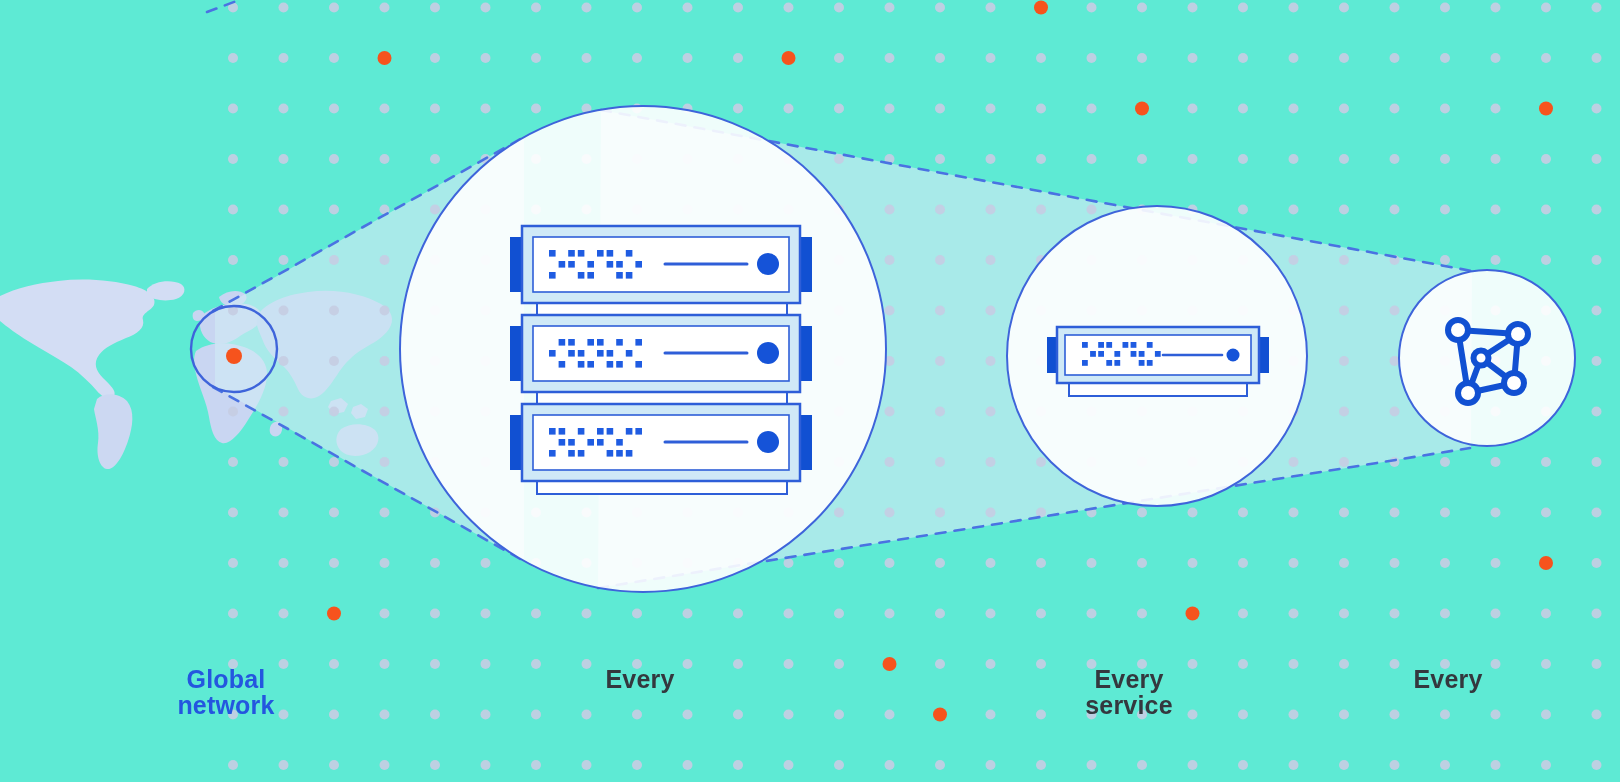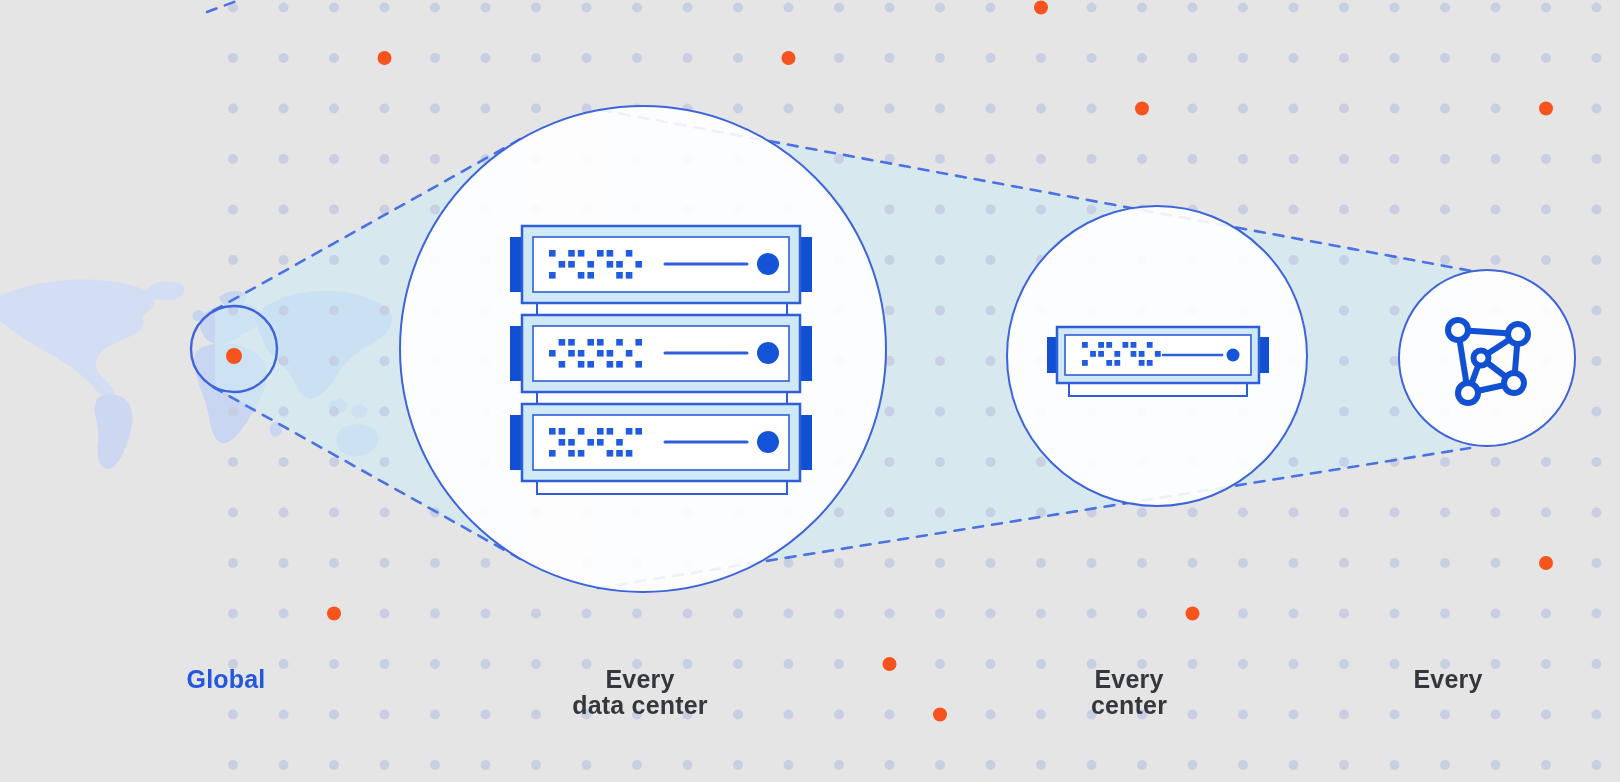--- a/index.html
+++ b/index.html
@@ -1,16 +1,16 @@
 <!DOCTYPE html>
 <html><head>
 <meta charset="utf-8">
 <style>
   html,body{margin:0;padding:0;background:#fff;}
-  #stage{position:relative;width:1620px;height:782px;overflow:hidden;background:#e5e5e5;
+  #stage{position:relative;width:1620px;height:782px;overflow:hidden;background:#5eead4;
          font-family:"Liberation Sans", sans-serif;}
   #scene{position:absolute;left:0;top:0;}
   .caption{position:absolute;top:666px;width:220px;text-align:center;
            font-weight:700;font-size:25px;line-height:26px;color:#34383e;
            letter-spacing:0.2px;}
 </style>
 </head>
 <body>
 
 <div id="stage">
@@ -615,25 +615,25 @@
         <circle cx="1458" cy="330" r="10" fill="#ffffff" stroke="#1150d2" stroke-width="6"></circle>
         <circle cx="1518" cy="334" r="10" fill="#ffffff" stroke="#1150d2" stroke-width="6"></circle>
         <circle cx="1481" cy="358" r="7.5" fill="#ffffff" stroke="#1150d2" stroke-width="6"></circle>
         <circle cx="1468" cy="393" r="10" fill="#ffffff" stroke="#1150d2" stroke-width="6"></circle>
         <circle cx="1514" cy="383" r="10" fill="#ffffff" stroke="#1150d2" stroke-width="6"></circle>
       </g>
     </svg>
 
   <div class="caption" style="left: 116px; color: rgb(36, 86, 223);">
     <div>Global</div>
+    <div>network</div>
   </div>
   <div class="caption" style="left: 530px; color: rgb(52, 56, 62);">
     <div>Every</div>
-    <div>data center</div>
   </div>
   <div class="caption" style="left: 1019px; color: rgb(52, 56, 62);">
     <div>Every</div>
-    <div>center</div>
+    <div>service</div>
   </div>
   <div class="caption" style="left: 1338px; color: rgb(52, 56, 62);">
     <div>Every</div>
   </div>
 </div>
 
 </body></html>

